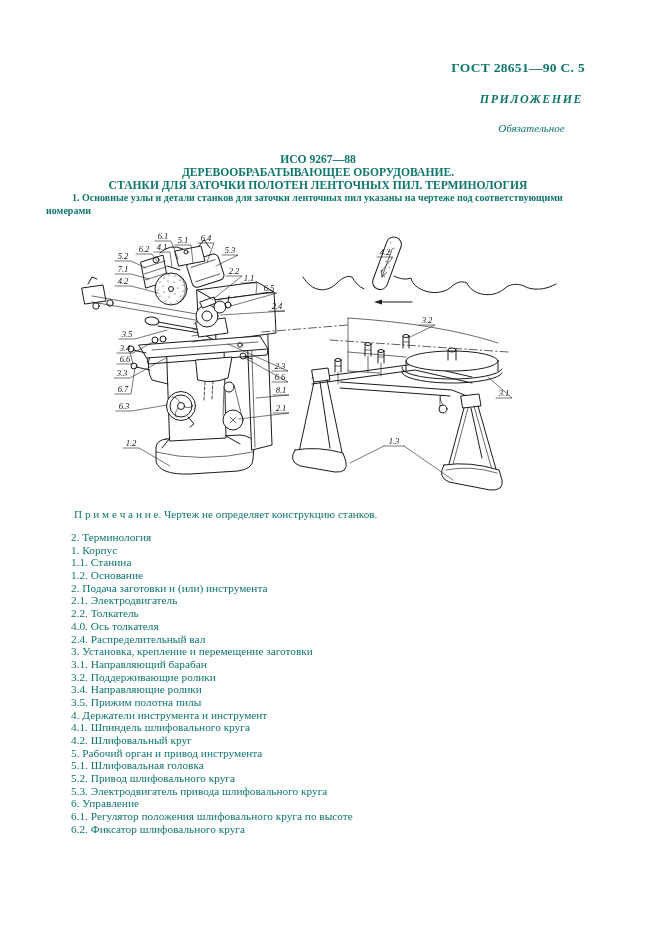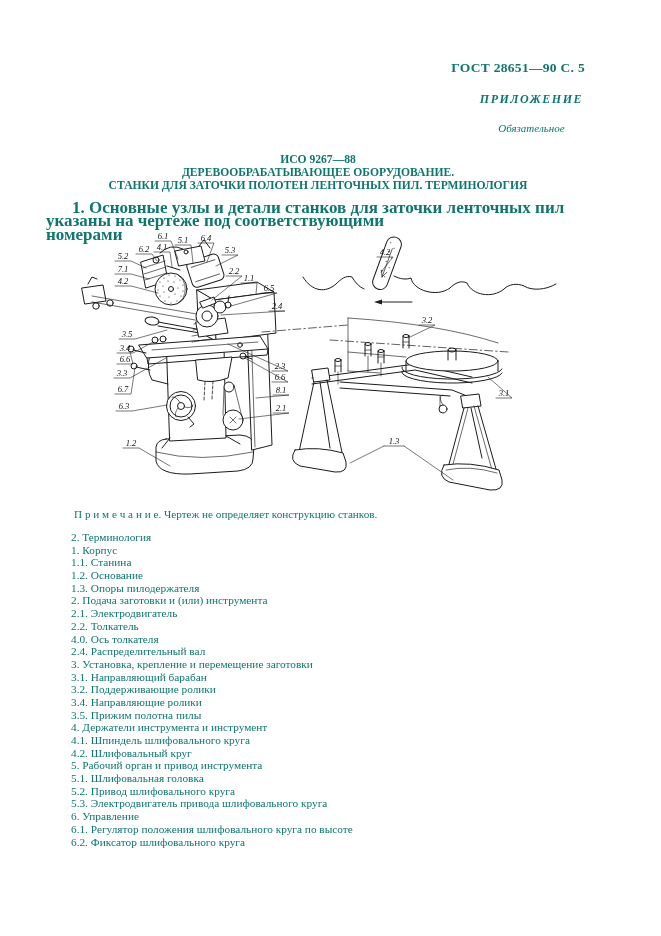--- a/index.html
+++ b/index.html
@@ -4,22 +4,22 @@
 <style>
   html,body{margin:0;padding:0;background:#ffffff;}
   .page{position:relative;width:661px;height:936px;background:#ffffff;
         font-family:"Liberation Serif",serif;color:#0f766e;overflow:hidden;}
   .hdr{position:absolute;top:60px;right:76px;font-size:13.5px;font-weight:bold;letter-spacing:.3px;}
   .appx{position:absolute;top:92px;right:78px;text-align:center;}
   .appx .a1{font-size:12px;font-weight:bold;font-style:italic;letter-spacing:1.5px;}
   .appx .a2{font-size:11px;font-style:italic;margin-top:15px;}
   .titles{position:absolute;left:30px;top:153px;width:576px;text-align:center;
           font-weight:bold;font-size:11.6px;line-height:13.2px;}
-  .intro{position:absolute;left:46px;top:201px;width:547px;font-weight:bold;
-         font-size:17px;line-height:13.4px;}
+  .intro{position:absolute;left:46px;top:191px;width:547px;font-weight:bold;
+         font-size:10px;line-height:13.4px;}
   .intro .l1{text-indent:26px;display:block;}
   .intro .l2{display:block;}
   .note{position:absolute;left:74px;top:508px;font-size:11.2px;}
   .terms{position:absolute;left:71px;top:531px;font-size:11.3px;line-height:12.68px;}
   .terms .b{font-weight:normal;}
   #fig{position:absolute;left:0;top:224px;}
   #fig path,#fig circle,#fig ellipse,#fig rect,#fig line{
       fill:none;stroke:#1c1c1c;stroke-width:1;stroke-linecap:round;stroke-linejoin:round;}
   #fig .thin{stroke-width:.65;}
   #fig .dashdot{stroke-dasharray:8 3 1.5 3;stroke-width:.7;}
@@ -288,21 +288,20 @@
     </g>
   </svg>
 
   <div class="note"><span>П р и м е ч а н и е.</span><span> Чертеж не определяет конструкцию станков.</span></div>
 
   <div class="terms">
     <div class="b">2.  Терминология</div>
     <div class="b">1.  Корпус</div>
     <div>1.1.  Станина</div>
     <div>1.2.  Основание</div>
-    <div>1.3.  Опоры пилодержателя</div>
     <div class="b">2.  Подача заготовки и (или) инструмента</div>
     <div>2.1.  Электродвигатель</div>
     <div>2.2.  Толкатель</div>
     <div>4.0.  Ось толкателя</div>
     <div>2.4.  Распределительный вал</div>
     <div class="b">3.  Установка, крепление и перемещение заготовки</div>
     <div>3.1.  Направляющий барабан</div>
     <div>3.2.  Поддерживающие ролики</div>
     <div>3.4.  Направляющие ролики</div>
     <div>3.5.  Прижим полотна пилы</div>

